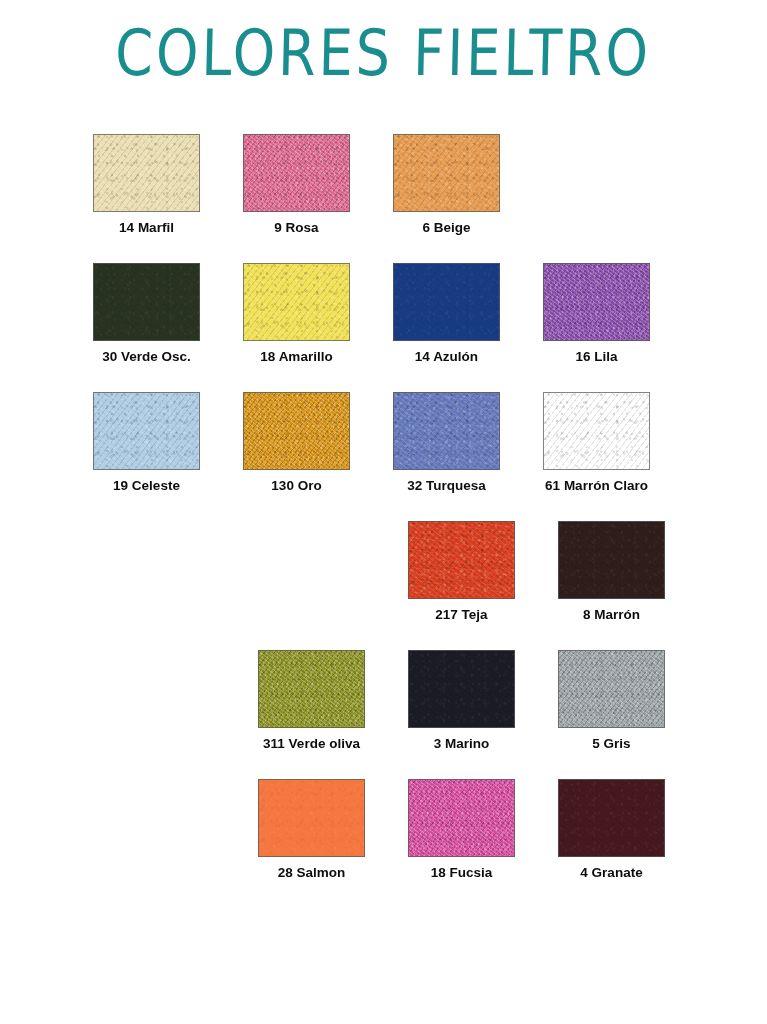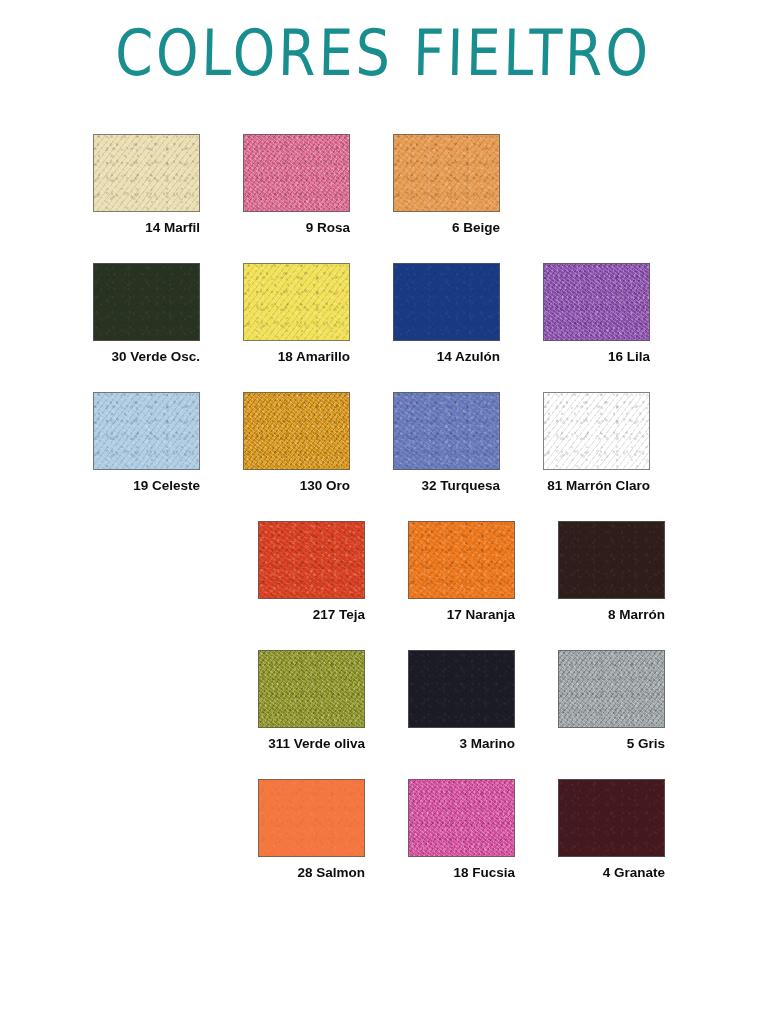--- a/index.html
+++ b/index.html
@@ -56,21 +56,21 @@
     height: 129px;
   }
   .row.align-right {
     justify-content: flex-end;
   }
   .cell {
     width: 107px;
     margin-right: 43px;
     display: flex;
     flex-direction: column;
-    align-items: flex-end;
+    align-items: center;
   }
   .cell:last-child {
     margin-right: 8px;
   }
 
   .swatch {
     width: 107px;
     height: 78px;
     border: 1px solid rgba(90, 90, 90, 0.75);
     box-sizing: border-box;
@@ -185,33 +185,29 @@
         <div class="cell">
           <div class="swatch tex-strong" style="background-color: rgb(217, 147, 18);"></div>
           <div class="label">130 Oro</div>
         </div>
         <div class="cell">
           <div class="swatch tex-medium" style="background-color: rgb(102, 121, 189);"></div>
           <div class="label">32 Turquesa</div>
         </div>
         <div class="cell">
           <div class="swatch tex-medium"></div>
-          <div class="label">81 Marrón Claro</div>
+          <div class="label">61 Marrón Claro</div>
         </div>
       </div>
       <div class="row align-right">
         <div class="cell">
           <div class="swatch tex-medium" style="background-color: rgb(217, 61, 30);"></div>
           <div class="label">217 Teja</div>
         </div>
         <div class="cell">
-          <div class="swatch tex-medium" style="background-color: rgb(238, 117, 24);"></div>
-          <div class="label">17 Naranja</div>
-        </div>
-        <div class="cell">
           <div class="swatch tex-flat" style="background-color: rgb(46, 29, 24);"></div>
           <div class="label">8 Marrón</div>
         </div>
       </div>
       <div class="row align-right">
         <div class="cell">
           <div class="swatch tex-strong" style="background-color: rgb(140, 147, 32);"></div>
           <div class="label">311 Verde oliva</div>
         </div>
         <div class="cell">

